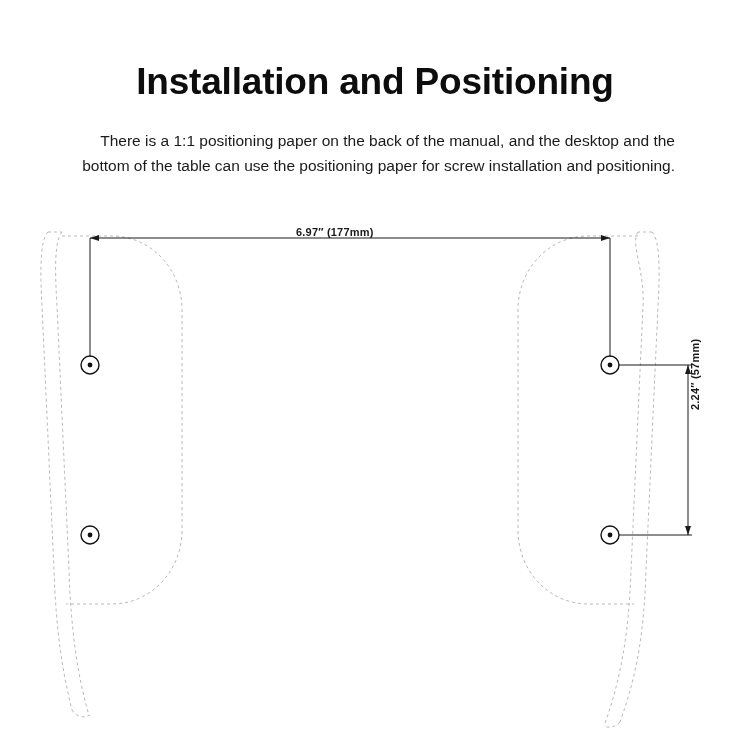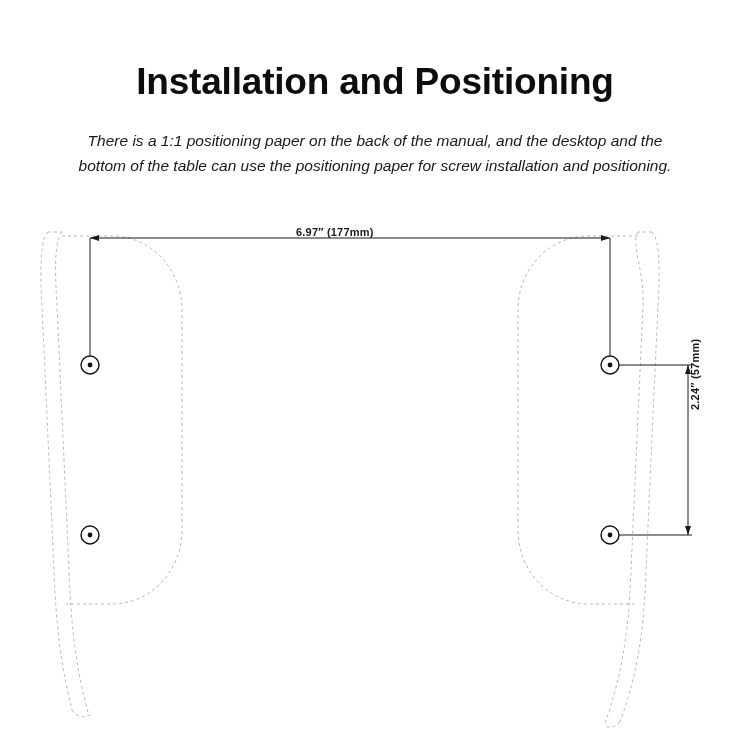--- a/index.html
+++ b/index.html
@@ -30,26 +30,25 @@
     font-weight: 700;
     letter-spacing: -0.2px;
     color: #0d0d0d;
     font-family: "Liberation Sans", sans-serif;
   }
   .subtitle {
     position: absolute;
     top: 112px;
     left: 75px;
     width: 600px;
-    text-align: center;
+    text-align: right;
     font-size: 15.5px;
     line-height: 25px;
     color: #1a1a1a;
     font-family: "Liberation Sans", sans-serif;
-    font-style: italic;
   }
   .diagram {
     position: absolute;
     top: 210px;
     left: 0;
     width: 750px;
     height: 540px;
     text-decoration: underline;
   }
   .dim-label {

